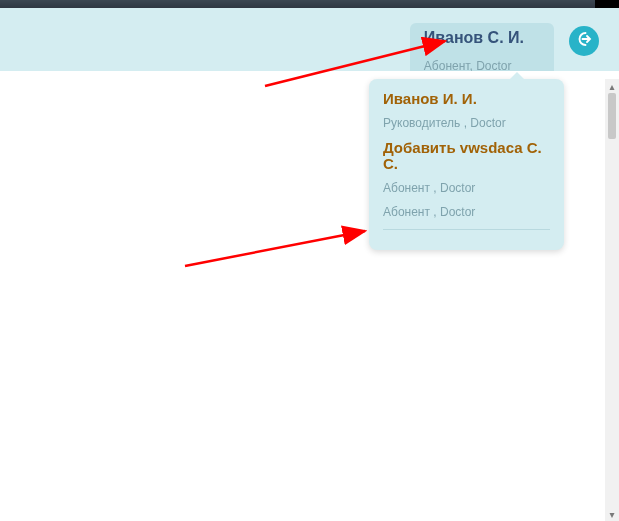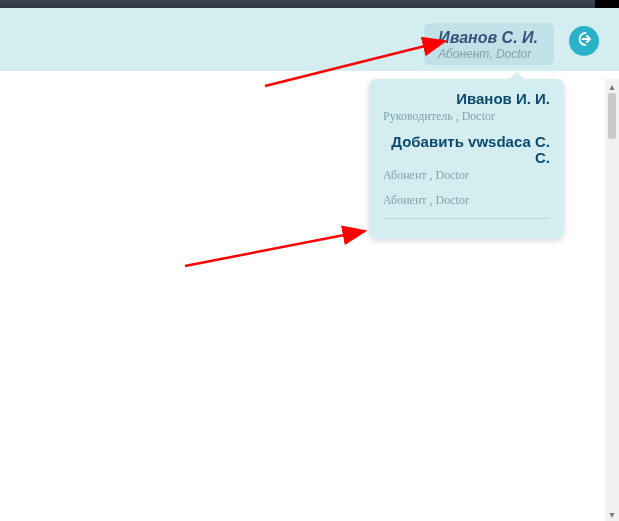--- a/index.html
+++ b/index.html
@@ -7,24 +7,24 @@
     .viewport { width: 619px; height: 521px; position: relative; overflow: hidden; }
 
     .browser-chrome { height: 8px; background: linear-gradient(#3b4752,#2e3742); position: relative; }
     .browser-chrome .edge { position:absolute; right:0; top:0; height:8px; width:24px; background:#000; }
 
     .header-bar { height: 63px; background: #d4edf1; position: relative; }
 
     .user-chip {
       position: absolute; top: 15px; right: 65px;
       background: #bfe1e7; border-radius: 6px;
-      padding: 6px 16px 4px 14px; cursor: pointer; font-style: italic;
+      padding: 6px 30px 4px 14px; cursor: pointer;
     }
     .user-chip .name { color:#35537a; font-size:16px; font-weight:700; }
-    .user-chip .role { color:#7fa3ad; font-size:12px; margin-top:0; }
+    .user-chip .role { color:#7fa3ad; font-size:12px; margin-top:12px; }
 
     .logout-btn {
       position:absolute; top:18px; right:20px;
       width:30px; height:30px; border-radius:50%;
       background:#28b3c8; display:flex; align-items:center; justify-content:center;
       cursor:pointer;
     }
 
     .content { position:relative; height: calc(100% - 71px); background:#fff; }
 
@@ -33,22 +33,22 @@
       background:#d4edf1; border-radius:8px;
       padding:12px 14px 10px 14px;
       box-shadow:0 2px 6px rgba(0,0,0,.15);
     }
     .dropdown::before {
       content:""; position:absolute; top:-7px; right:40px;
       border-left:7px solid transparent; border-right:7px solid transparent;
       border-bottom:7px solid #d4edf1;
     }
     .acct { margin-bottom:10px; cursor:pointer; }
-    .acct .n { color:#0c4a6e; font-size:15px; font-weight:700; line-height:1.1;text-align:right; }
-    .acct .r { color:#7fa3ad; font-size:12px; margin-top:1px;font-family:Liberation Serif, serif; }
+    .acct .n { color:#a16207; font-size:15px; font-weight:700; line-height:1.1; }
+    .acct .r { color:#7fa3ad; font-size:12px; margin-top:8px; }
     .divider { height:1px; background:#b8d9df; margin:8px 0 10px 0; }
     .add-link { color:#35537a; font-size:13px; cursor:pointer; padding-bottom:4px; }
 
     .scroll-track { position:absolute; top:8px; right:0; bottom:0; width:14px; background:#f1f1f1; }
     .scroll-up, .scroll-down { height:14px; display:flex; align-items:center; justify-content:center; color:#7a7a7a; font-size:10px; cursor:pointer; }
     .scroll-thumb { background:#c8c8c8; border-radius:2px; margin:0 3px; cursor:pointer; }
 
     svg.arrow { position:absolute; pointer-events:none; }
   </style>
 </head>

